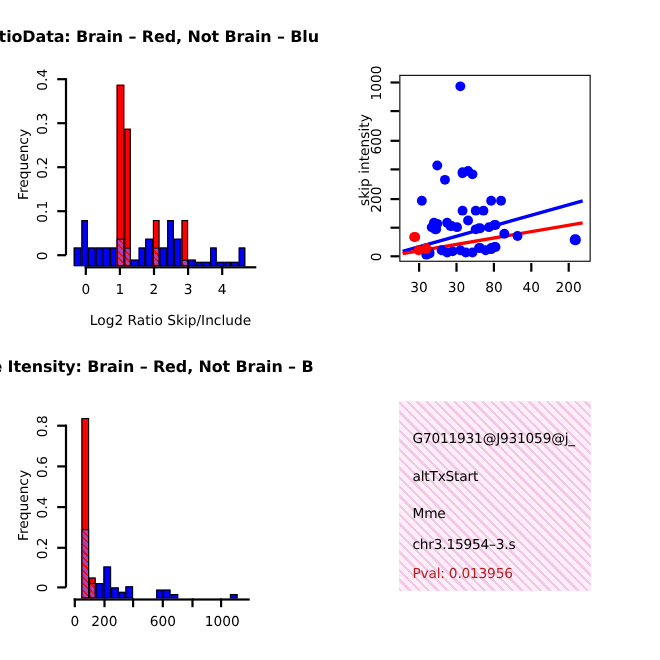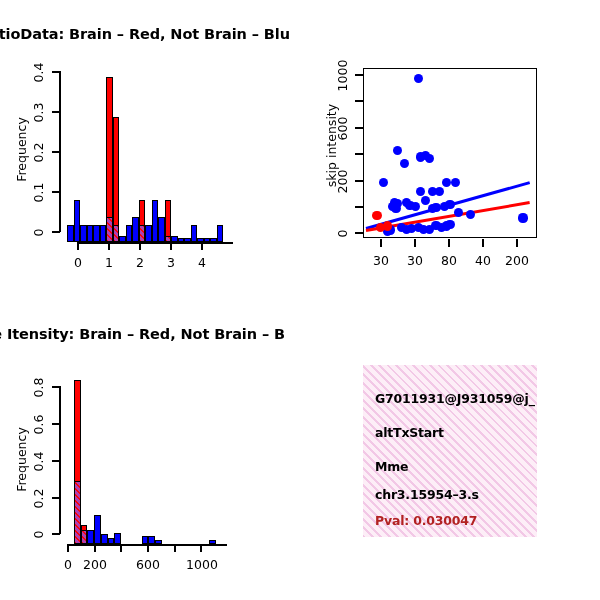--- a/index.html
+++ b/index.html
@@ -76,33 +76,33 @@
       #f2c8e6 0px,#f2c8e6 2px,#fdeef7 2px,#fdeef7 6px);
     overflow:hidden;
   }
   #info-panel .line{
     position:absolute;
     left:12px;
     font-size:12.5px;
     color:#000;
     white-space:nowrap;
     letter-spacing:-.2px;
-    font-weight:bold;
   }
   #info-panel .line.pval{color:#b22222;}
 </style>
 </head>
 <body>
 
 <div class="panel" id="panel-ratio-hist" style="left:0;top:0;width:300px;height:300px;">
 
   <div class="ptitle" style="left:-22px;top:26px;">RatioData: Brain – Red, Not Brain – Blu</div>
 
   <div class="axtitle vert" style="left:-19px;top:142px;width:80px;">Frequency</div>
 
+  <div class="axtitle" style="left:55px;top:283px;width:200px;">Log2 Ratio Skip/Include</div>
 
   <div class="axis-line" style="left:59px;top:71px;width:2px;height:161px;"></div>
 
   <div class="tick" style="left:52px;top:71px;width:8px;height:2px;"></div>
   <div class="tick" style="left:52px;top:111px;width:8px;height:2px;"></div>
   <div class="tick" style="left:52px;top:151px;width:8px;height:2px;"></div>
   <div class="tick" style="left:52px;top:191px;width:8px;height:2px;"></div>
   <div class="tick" style="left:52px;top:231px;width:8px;height:2px;"></div>
 
   <div class="ticklabel vert" style="left:18px;top:65px;width:40px;">0.4</div>
@@ -285,14 +285,14 @@
       <div class="bar blue" style="left: 155.136px; width: 6.77966px; top: 240.289px; height: 3.71111px;"></div>
       <div class="bar blue" style="left: 209.373px; width: 6.77966px; top: 240.289px; height: 3.71111px;"></div>
     </div>
 </div>
 
 <div id="info-panel">
   <div class="line" style="top:26px;">G7011931@J931059@j_</div>
   <div class="line" style="top:60px;">altTxStart</div>
   <div class="line" style="top:94px;">Mme</div>
   <div class="line" style="top:122px;">chr3.15954–3.s</div>
-  <div class="line pval" style="top:148px;">Pval: 0.030047</div>
+  <div class="line pval" style="top:148px;">Pval: 0.013956</div>
 </div>
 
 </body></html>

